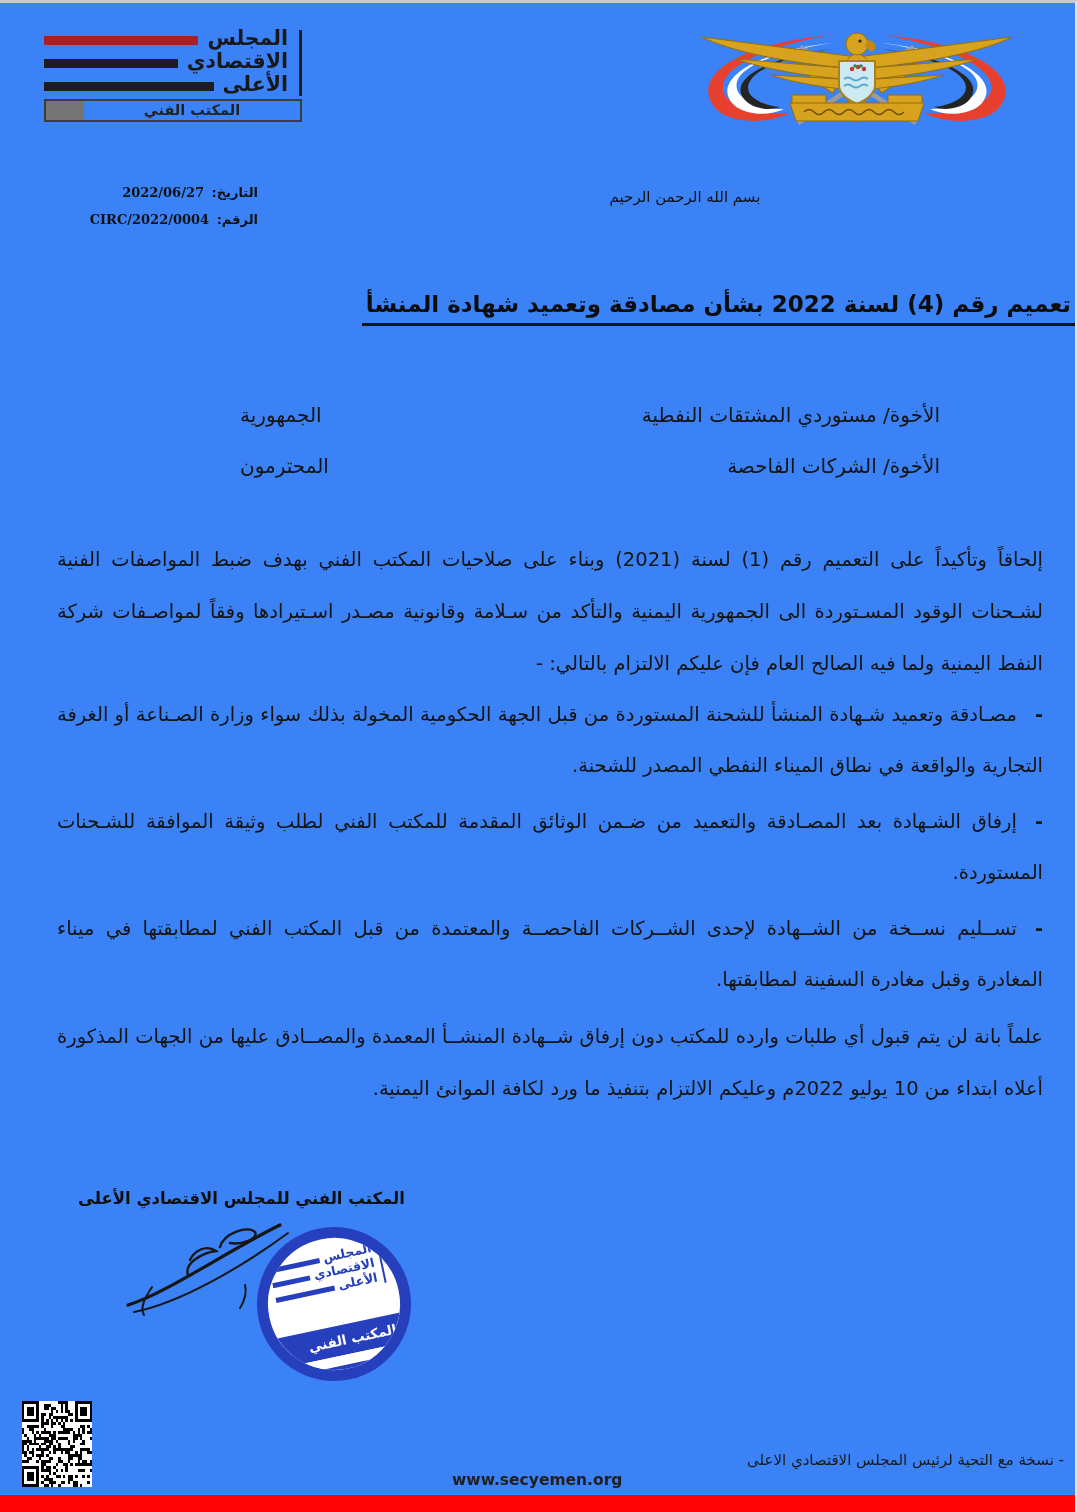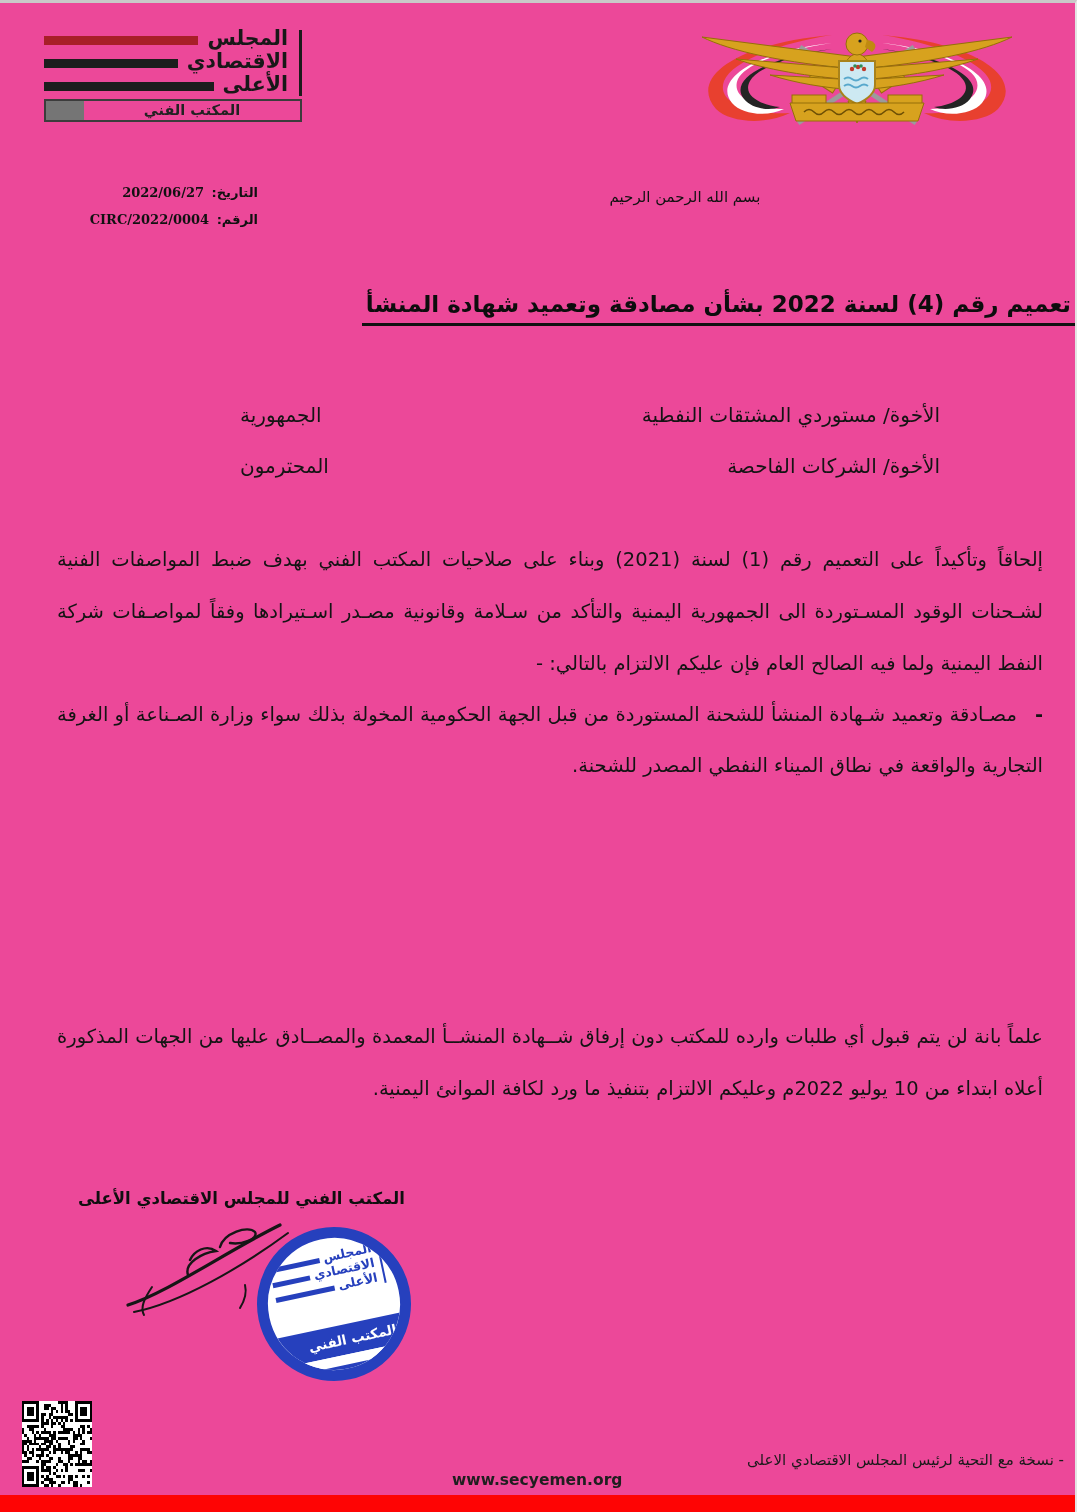--- a/index.html
+++ b/index.html
@@ -1,18 +1,18 @@
 <!DOCTYPE html>
 <html lang="ar"><head>
 <meta charset="utf-8">
 <style>
   html,body{margin:0;padding:0;background:#fff;}
   *{box-sizing:border-box;}
   .page{
-    position:relative;width:1077px;height:1512px;background:#ec4899;overflow:hidden;
+    position:relative;width:1077px;height:1512px;background:#3b82f6;overflow:hidden;
     font-family:"DejaVu Sans",sans-serif;color:#141414;
     border-top:3px solid #c9c9c9;border-right:2px solid #e4e4e4;
   }
   
   .logo{position:absolute;left:44px;top:24px;width:258px;}
   .logo-rows{position:relative;padding-right:14px;}
   .logo-vline{position:absolute;right:0;top:3px;width:3px;height:66px;background:#1b1b1b;}
   .h-row{display:flex;direction:rtl;align-items:center;height:23px;gap:9px;}
   .h-txt{font-size:20.5px;font-weight:bold;color:#181818;line-height:1;white-space:nowrap;}
   .h-bar{flex:1;height:9px;background:#1d1d1d;margin-top:3px;}
@@ -152,20 +152,26 @@
       <span>الأخوة/ الشركات الفاحصة</span>
       <span>المحترمون</span>
     </div>
   </div>
 
   <div class="para intro">إلحاقاً وتأكيداً على التعميم رقم (1) لسنة (2021) وبناء على صلاحيات المكتب الفني بهدف ضبط المواصفات الفنية لشـحنات الوقود المسـتوردة الى الجمهورية اليمنية والتأكد من سـلامة وقانونية مصـدر اسـتيرادها وفقاً لمواصـفات شركة النفط اليمنية ولما فيه الصالح العام فإن عليكم الالتزام بالتالي: -</div>
 
   <div class="bullets">
     <div class="bullet">
       <span class="dash">-</span><span>مصـادقة وتعميد شـهادة المنشأ للشحنة المستوردة من قبل الجهة الحكومية المخولة بذلك سواء وزارة الصـناعة أو الغرفة التجارية والواقعة في نطاق الميناء النفطي المصدر للشحنة.</span>
+    </div>
+    <div class="bullet">
+      <span class="dash">-</span><span>إرفاق الشـهادة بعد المصـادقة والتعميد من ضـمن الوثائق المقدمة للمكتب الفني لطلب وثيقة الموافقة للشـحنات المستوردة.</span>
+    </div>
+    <div class="bullet">
+      <span class="dash">-</span><span>تســليم نســخة من الشــهادة لإحدى الشــركات الفاحصــة والمعتمدة من قبل المكتب الفني لمطابقتها في ميناء المغادرة وقبل مغادرة السفينة لمطابقتها.</span>
     </div>
   </div>
 
   <div class="para closing">علماً بانة لن يتم قبول أي طلبات وارده للمكتب دون إرفاق شــهادة المنشــأ المعمدة والمصــادق عليها من الجهات المذكورة أعلاه ابتداء من 10 يوليو 2022م وعليكم الالتزام بتنفيذ ما ورد لكافة الموانئ اليمنية.</div>
 
   <div class="sig-title">المكتب الفني للمجلس الاقتصادي الأعلى</div>
 
   <svg class="sig-svg" width="175" height="112" viewBox="0 0 175 112" xmlns="http://www.w3.org/2000/svg" fill="none" stroke="#161616" stroke-linecap="round">
     <path d="M6 90 C 45 78, 105 36, 158 10" stroke-width="3.2"></path>
     <path d="M12 97 C 58 88, 120 52, 166 18" stroke-width="2"></path>

